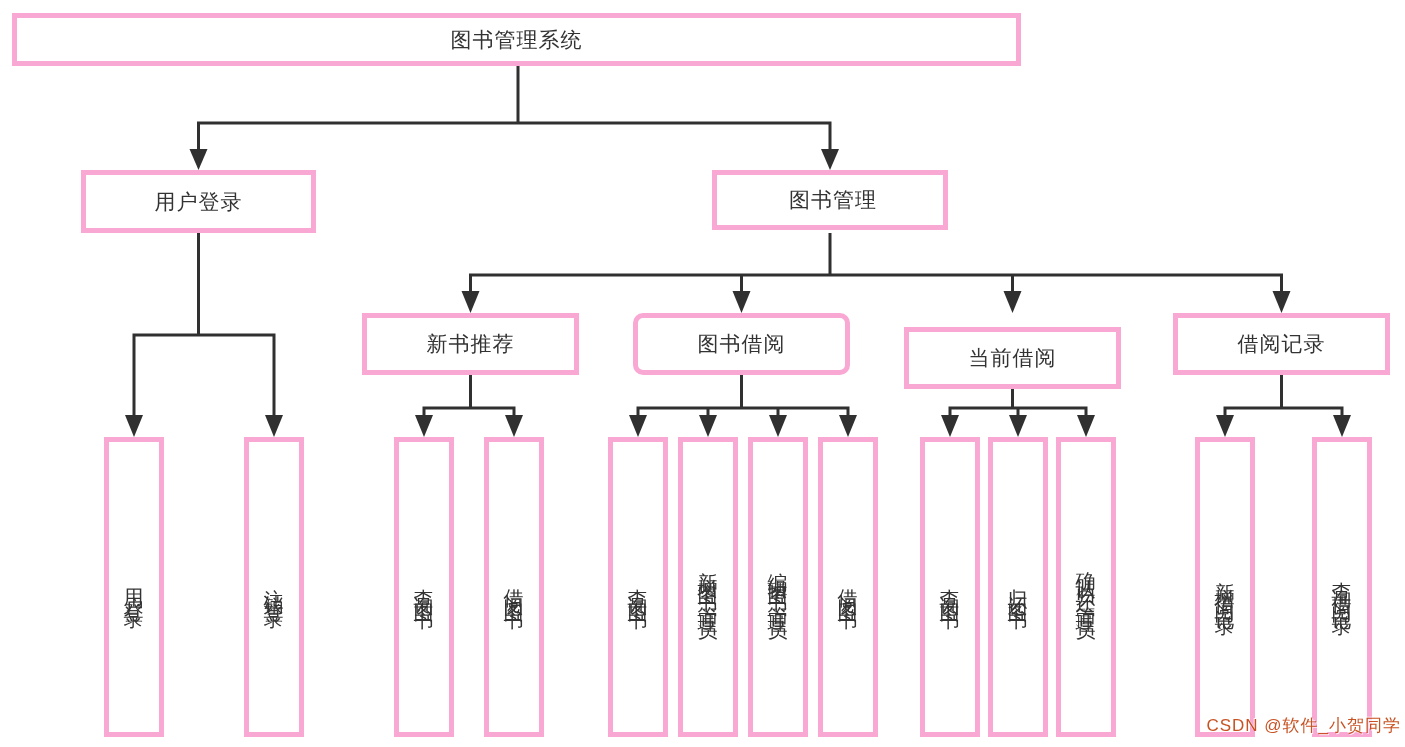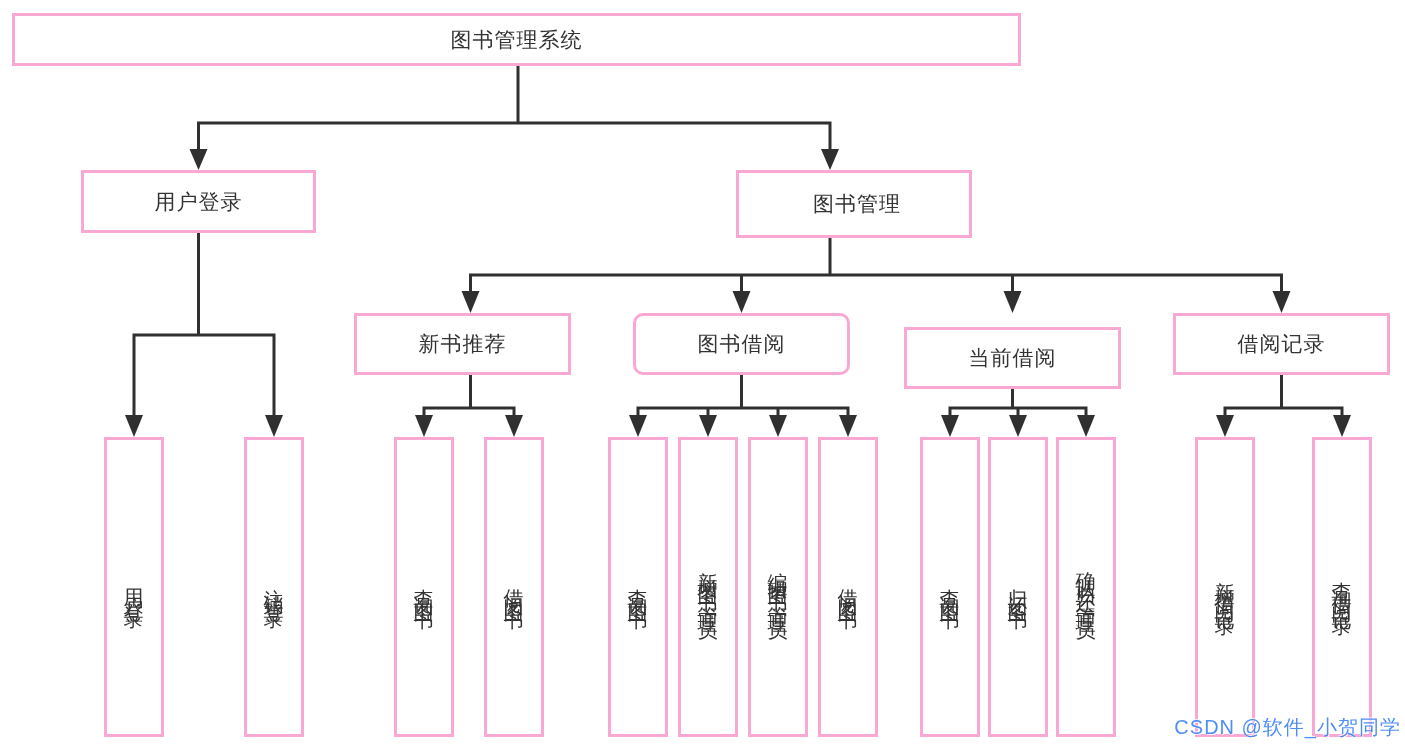--- a/index.html
+++ b/index.html
@@ -29,42 +29,42 @@
     stroke-width: 3;
   }
   .arrow {
     fill: #303030;
     stroke: none;
   }
   .node {
     position: absolute;
     box-sizing: border-box;
     background: #ffffff;
-    border: 3px solid #f9a8d4;
+    border: 5px solid #f9a8d4;
     color: #333333;
     display: flex;
     align-items: center;
     justify-content: center;
     text-align: center;
     z-index: 2;
   }
   .h { font-size: 21px; letter-spacing: 1px; }
   .v {
     writing-mode: vertical-rl;
     text-orientation: mixed;
     font-size: 20px;
     letter-spacing: 7px;
     line-height: 1;
   }
   .watermark {
     position: absolute;
     top: 714px;
     right: 4px;
-    font-size: 20px;
-    color: #3b82f6;
+    font-size: 17px;
+    color: #c2410c;
     letter-spacing: 1px;
     z-index: 5;
     opacity: 0.9;
     text-shadow: 1px 1px 0 rgba(255,255,255,0.9), -1px -1px 0 rgba(255,255,255,0.9);
     white-space: nowrap;
   }
 </style>
 </head>
 <body>
 
@@ -102,23 +102,23 @@
     <polygon class="arrow" points="1077,415 1095,415 1086,437"></polygon>
 
     <path class="wire" d="M1281.5 375 V408 M1223.5 408 H1343.5 M1225 406.5 V416 M1342 406.5 V416"></path>
     <polygon class="arrow" points="1216,415 1234,415 1225,437"></polygon>
     <polygon class="arrow" points="1333,415 1351,415 1342,437"></polygon>
   </svg>
 
   <div class="node h" style="left:12px; top:13px; width:1009px; height:53px;">图书管理系统</div>
 
   <div class="node h" style="left:81px; top:170px; width:235px; height:63px;">用户登录</div>
-  <div class="node h" style="left:736px; top:170px; width:236px; height:68px;padding-left:6px;">图书管理</div>
+  <div class="node h" style="left:712px; top:170px; width:236px; height:60px;padding-left:6px;">图书管理</div>
 
-  <div class="node h" style="left:354px; top:313px; width:217px; height:62px;">新书推荐</div>
+  <div class="node h" style="left:362px; top:313px; width:217px; height:62px;">新书推荐</div>
   <div class="node h" style="left:633px; top:313px; width:217px; height:62px;border-radius:10px;">图书借阅</div>
   <div class="node h" style="left:904px; top:327px; width:217px; height:62px;">当前借阅</div>
   <div class="node h" style="left:1173px; top:313px; width:217px; height:62px;text-align:right;">借阅记录</div>
 
   <div class="node v" style="left:104px; top:437px; width:60px; height:300px;">用户登录</div>
   <div class="node v" style="left:244px; top:437px; width:60px; height:300px;">注销登录</div>
 
   <div class="node v" style="left:394px; top:437px; width:60px; height:300px;">查询图书</div>
   <div class="node v" style="left:484px; top:437px; width:60px; height:300px;">借阅图书</div>
 

